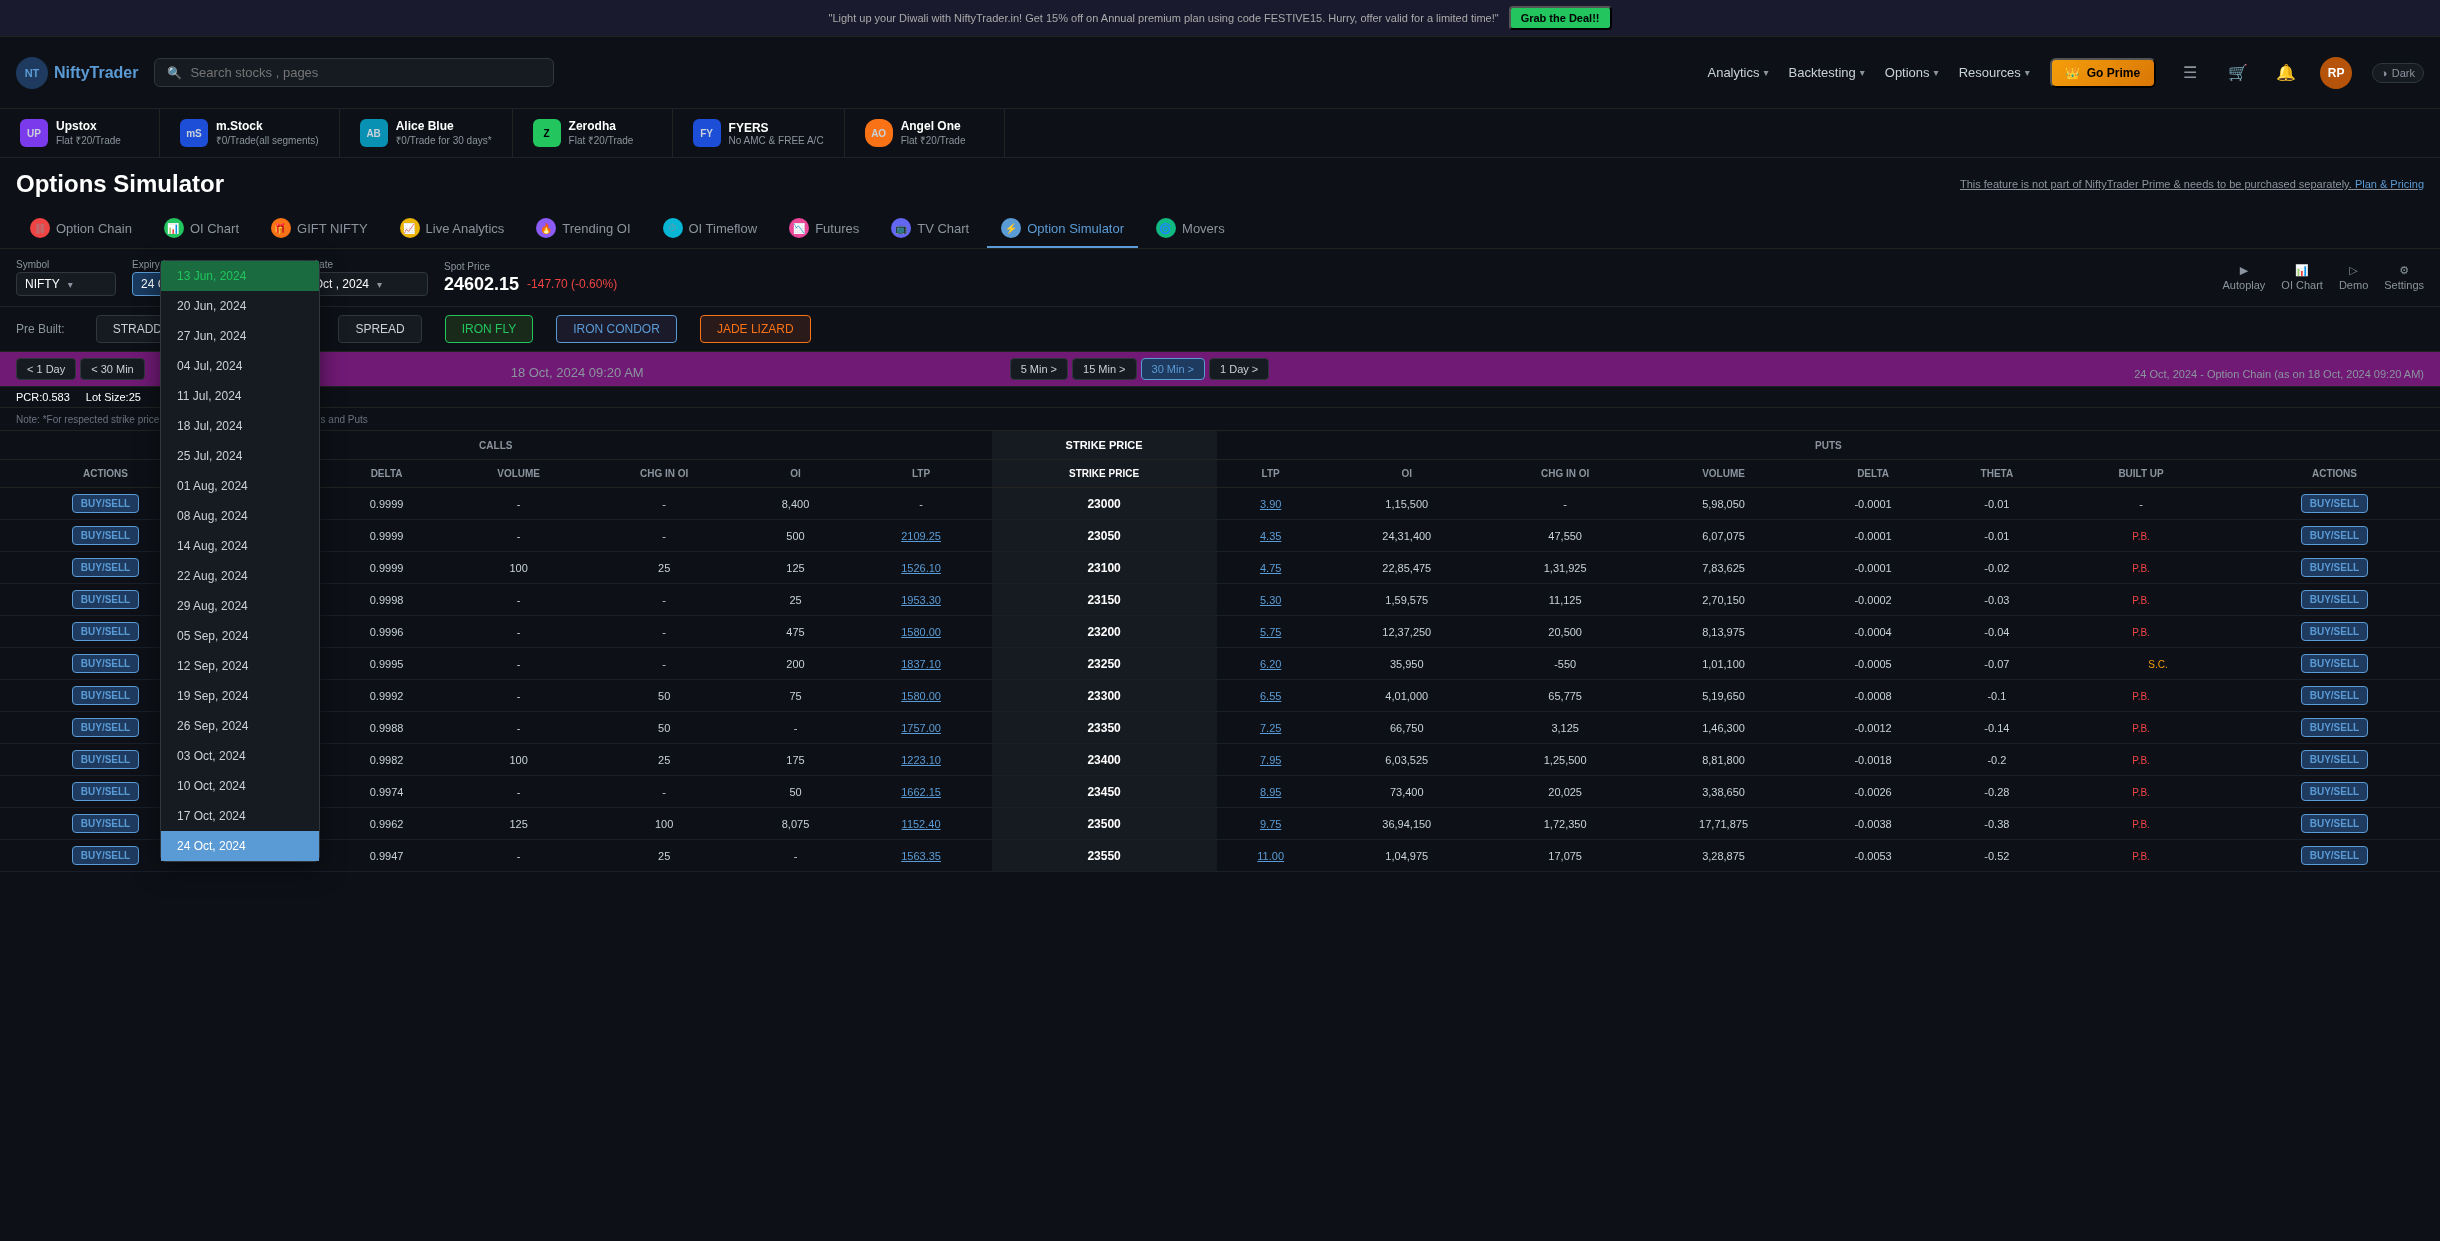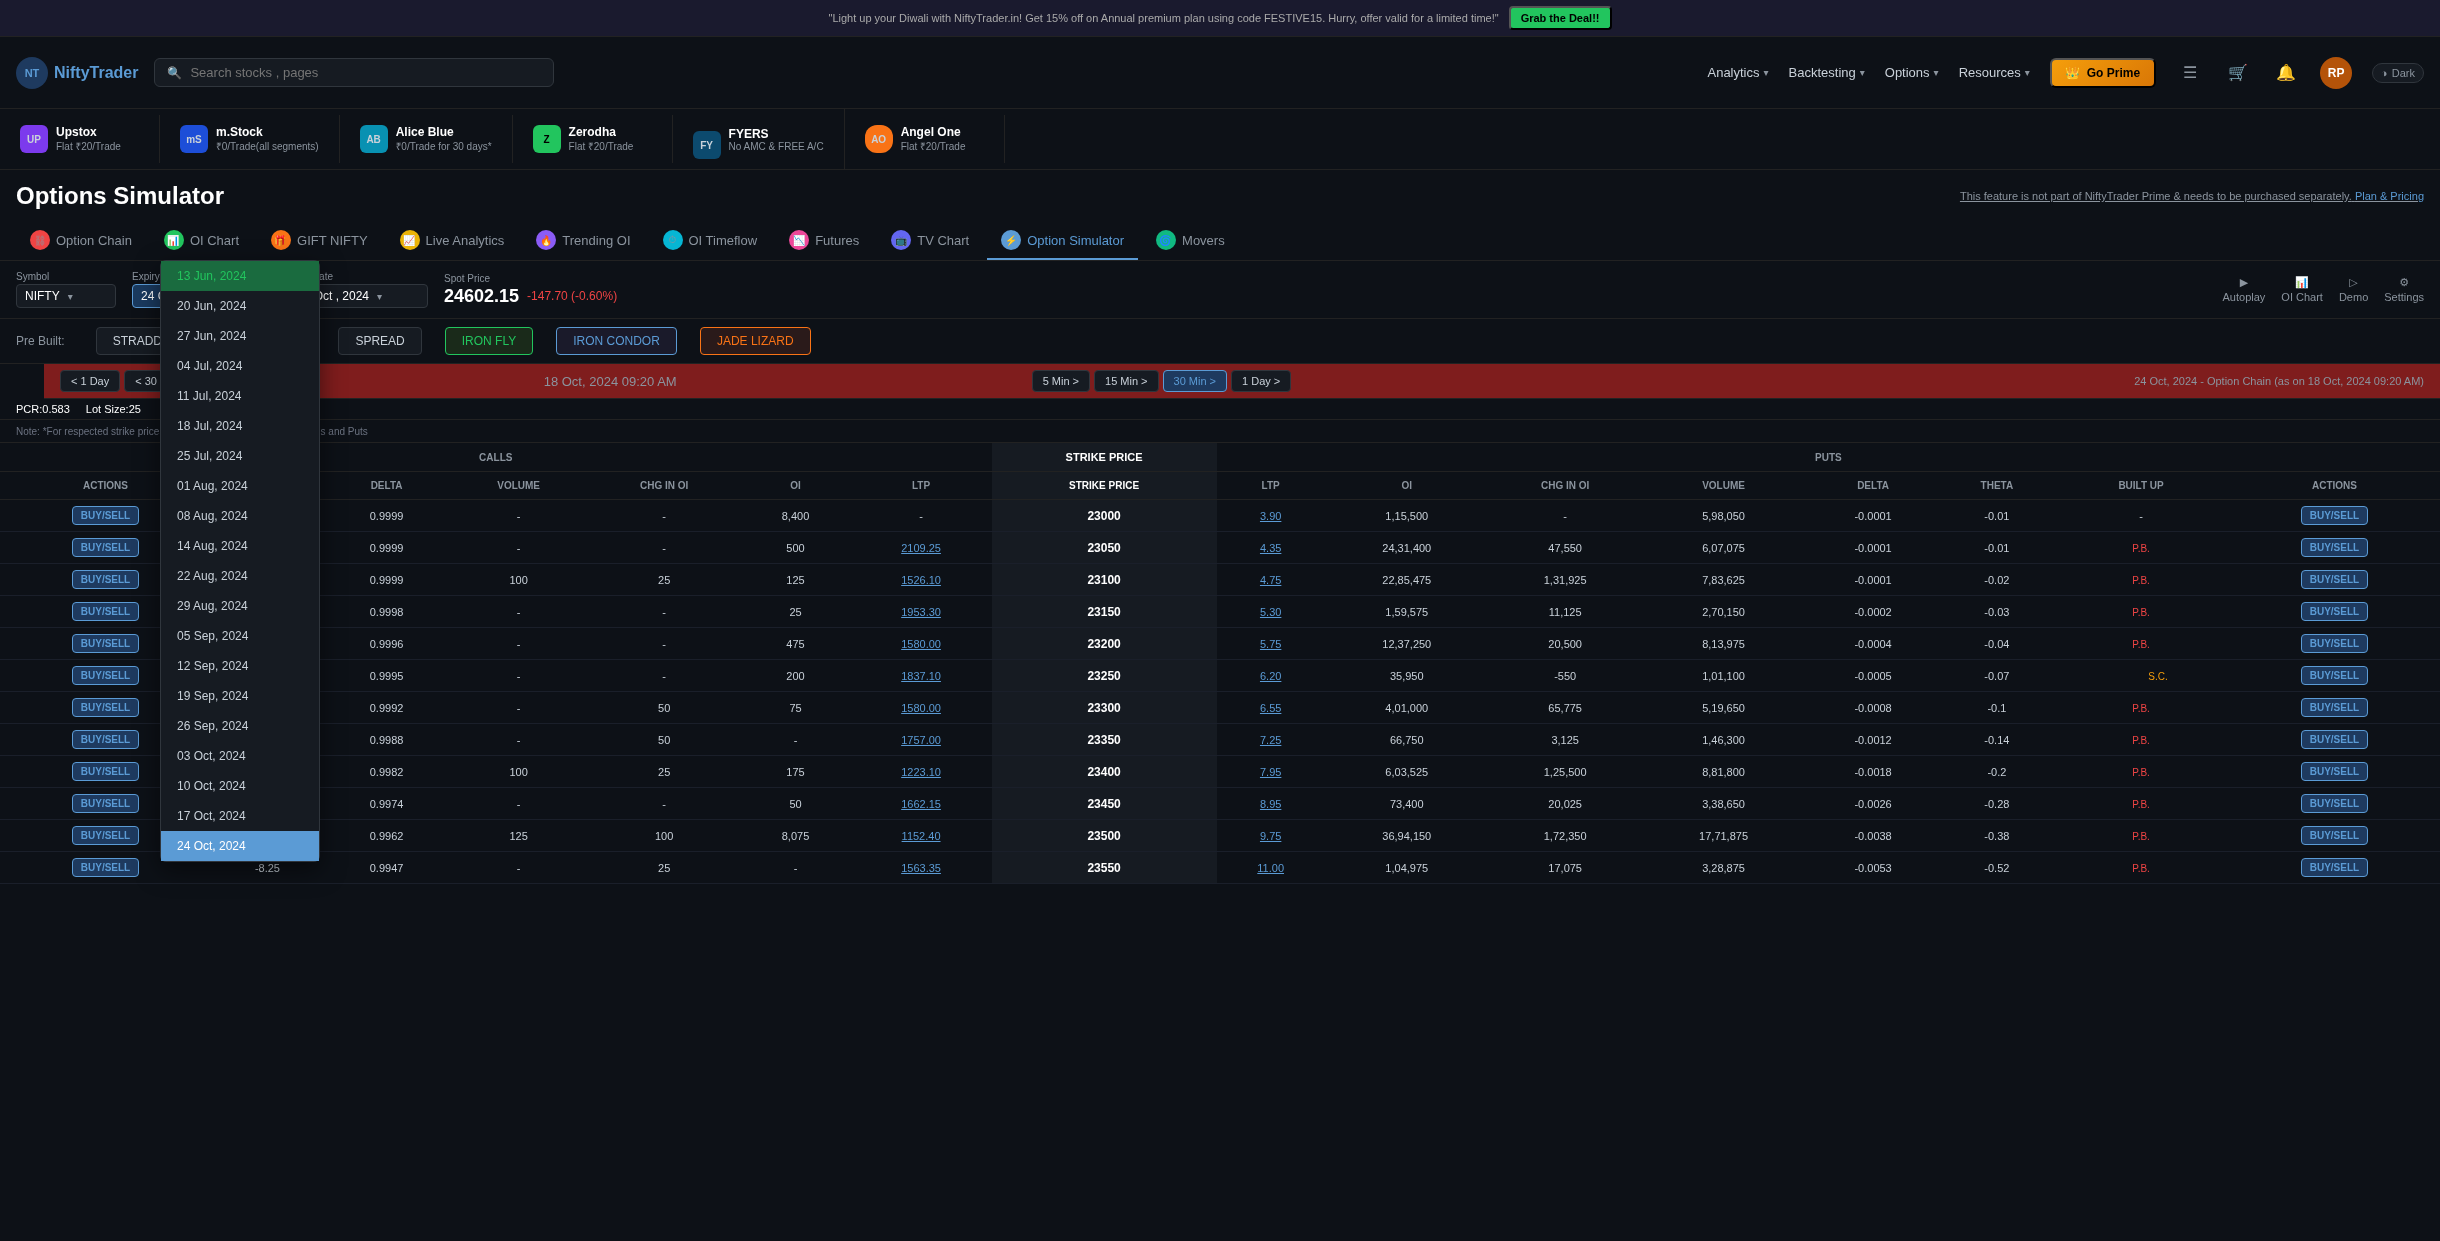--- a/index.html
+++ b/index.html
@@ -56,21 +56,21 @@
     
     
     .strategy-bar { display: flex; align-items: center; padding: 8px 16px; gap: 23px; border-bottom: 1px solid #222; }
     .strategy-label { font-size: 12px; color: #8b949e; margin-right: 8px; }
     .strategy-btn { padding: 6px 16px; border-radius: 4px; font-size: 12px; font-weight: 500; cursor: pointer; border: 1px solid #30363d; background: #161b22; color: #c9d1d9; }
     .strategy-btn.iron-fly { background: #1a2a1a; border-color: #22c55e; color: #22c55e; }
     .strategy-btn.iron-condor { background: #1a1a2a; border-color: #5b9bd5; color: #5b9bd5; }
     .strategy-btn.jade-lizard { background: #2a1a1a; border-color: #f97316; color: #f97316; }
     
     
-    .time-bar { display: flex; align-items: center; padding: 6px 16px; background: #7f1d1d; border-bottom: 1px solid #222; margin-left: 44px; }
+    .time-bar { display: flex; align-items: flex-end; padding: 6px 16px; background: #701a75; border-bottom: 1px solid #222; }
     .time-label-center { flex: 1; text-align: center; font-size: 13px; color: #8b949e; }
     .time-nav { display: flex; align-items: center; gap: 4px; }
     .time-btn { background: #161b22; border: 1px solid #30363d; border-radius: 4px; padding: 4px 10px; font-size: 11px; color: #c9d1d9; cursor: pointer; }
     .time-btn.active { background: #1e3a5f; border-color: #5b9bd5; color: #5b9bd5; }
     .interval-btns { display: flex; gap: 4px; }
     .date-chain-info { font-size: 11px; color: #8b949e; text-align: right; }
     
     
     .note-bar { padding: 4px 16px; background: #0d1117; border-bottom: 1px solid #222; }
     .note-text { font-size: 10px; color: #6b7280; }
@@ -162,21 +162,21 @@
     </div>
   </div>
   <div class="broker-item">
     <div class="broker-logo" style="background:#22c55e;color:#000;">Z</div>
     <div class="broker-info">
       <span class="broker-name">Zerodha</span>
       <span class="broker-desc">Flat ₹20/Trade</span>
     </div>
   </div>
   <div class="broker-item">
-    <div class="broker-logo" style="background:#0c4a6e;margin-top:12px;">FY</div>
+    <div class="broker-logo" style="background:#1d4ed8;">FY</div>
     <div class="broker-info">
       <span class="broker-name">FYERS</span>
       <span class="broker-desc">No AMC &amp; FREE A/C</span>
     </div>
   </div>
   <div class="broker-item">
     <div class="broker-logo" style="background:#f97316;border-radius:12px;">AO</div>
     <div class="broker-info">
       <span class="broker-name">Angel One</span>
       <span class="broker-desc">Flat ₹20/Trade</span>

